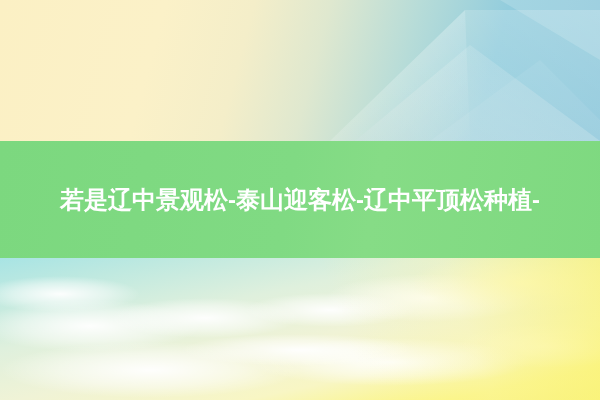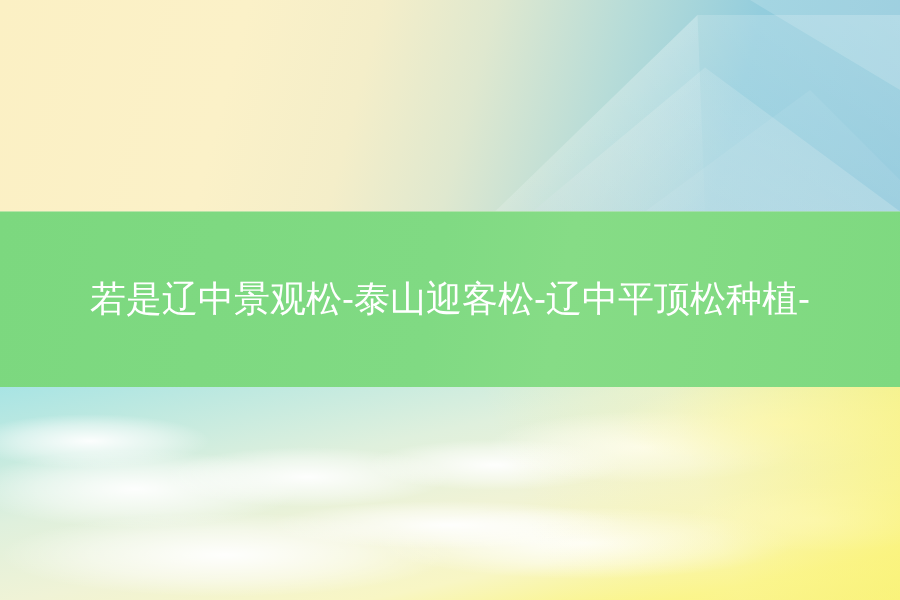--- a/index.html
+++ b/index.html
@@ -57,21 +57,21 @@
     align-items: center;
     justify-content: center;
     box-sizing: border-box;
     padding: 0 14px;
   }
   .headline {
     margin: 4px;
     width: 100%;
     text-align: center;
     color: #ffffff;
-    font-weight: normal;
+    font-weight: bold;
     font-size: 24px;
     line-height: 40px;
     letter-spacing: 0px;
     white-space: nowrap;
     font-family: "Liberation Sans", "DejaVu Sans", sans-serif;
   }
 
   
   .sky-panel {
     position: absolute;

